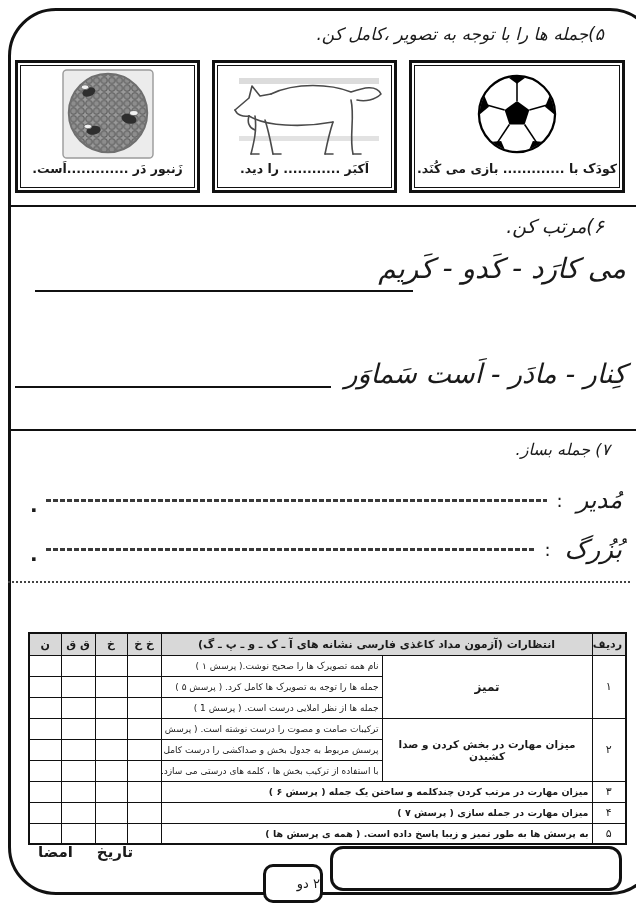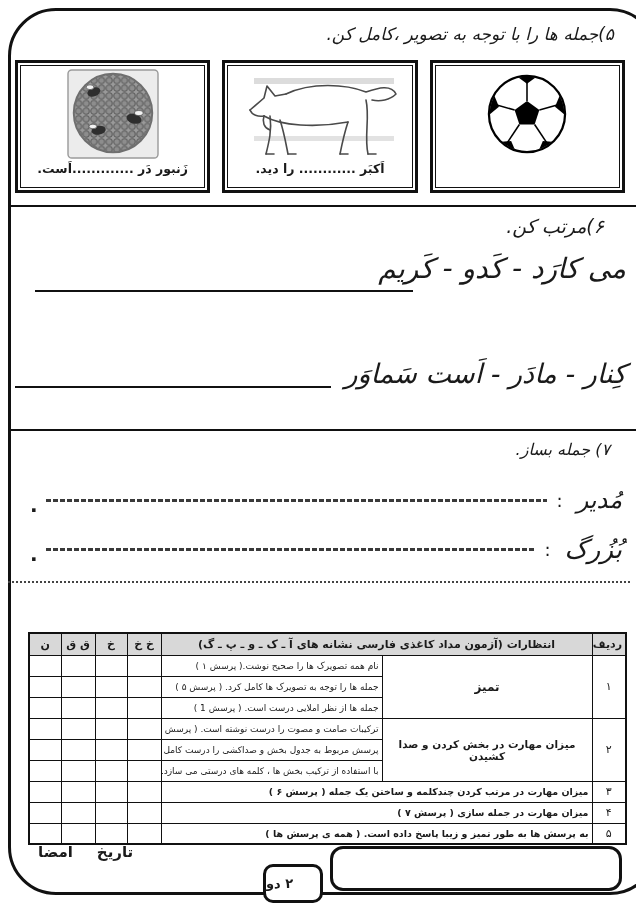--- a/index.html
+++ b/index.html
@@ -13,21 +13,21 @@
   }
   .page-border {
     position: absolute; left: 8px; top: 8px;
     width: 650px; height: 887px;
     border: 3px solid #111;
     border-radius: 48px;
   }
 
   
   .sec5-title {
-    position: absolute; top: 24px; right: 22px;
+    position: absolute; top: 24px; right: 32px;
     font-size: 17px; direction: rtl; font-style: italic;
   }
   .boxes-row {
     position: absolute; top: 60px; left: 15px; width: 610px; height: 133px;
     display: flex; direction: rtl; gap: 12px;
   }
   .pic-box { flex: 1; border: 3px solid #111; padding: 2px; background: #fff; }
   .pic-box-inner {
     height: 100%; border: 1.5px solid #111;
     display: flex; flex-direction: column; align-items: center;
@@ -113,22 +113,22 @@
   }
 
   
   .name-box {
     position: absolute; left: 330px; top: 846px; width: 292px; height: 45px;
     border: 3px solid #111; border-radius: 13px; background: #fff;
   }
   .page-num-box {
     position: absolute; left: 263px; top: 864px; width: 60px; height: 39px;
     border: 3px solid #111; border-radius: 10px; background: #fff;
-    display: flex; align-items: center; justify-content: flex-end;
-    font-size: 13px; font-weight: bold; direction: rtl;
+    display: flex; align-items: center; justify-content: flex-start;
+    font-size: 13px; font-weight: normal; direction: rtl;
   }
 </style>
 </head>
 <body>
 
 <div class="page-border"></div>
 
 <div class="sec5-title">۵)جمله ها را با توجه به تصویر ،کامل کن.</div>
 
 <div class="boxes-row">
@@ -151,20 +151,21 @@
             <line x1="58.8" y1="64.1" x2="76" y2="90" stroke="#000" stroke-width="1.8"></line>
             <line x1="41.2" y1="64.1" x2="24" y2="90" stroke="#000" stroke-width="1.8"></line>
             <polygon points="50,17 64.3,6.6 58.8,-10 41.2,-10 35.7,6.6" fill="#000"></polygon>
             <polygon points="82.4,43.6 89.1,27.3 106.6,28.5 110.9,45.6 96,55" fill="#000"></polygon>
             <polygon points="17.6,43.6 10.9,27.3 -6.6,28.5 -10.9,45.6 4,55" fill="#000"></polygon>
             <polygon points="68.3,83.1 85.8,84.7 89.8,101.9 74.7,110.9 61.4,99.4" fill="#000"></polygon>
             <polygon points="31.7,83.1 14.2,84.7 10.2,101.9 25.3,110.9 38.6,99.4" fill="#000"></polygon>
           </g>
         </svg>
       </div>
+      <div class="pic-caption">کودَک با ............. بازی می کُنَد.</div>
     </div>
   </div>
 
   <div class="pic-box">
     <div class="pic-box-inner">
       <div class="pic-area">
         <svg width="168" height="88" viewBox="0 0 168 88">
           <rect x="18" y="8" width="140" height="6" fill="#dcdcdc"></rect>
           <rect x="18" y="66" width="140" height="5" fill="#e2e2e2"></rect>
           <g fill="none" stroke="#4a4a4a" stroke-width="1.6" stroke-linecap="round" stroke-linejoin="round">

